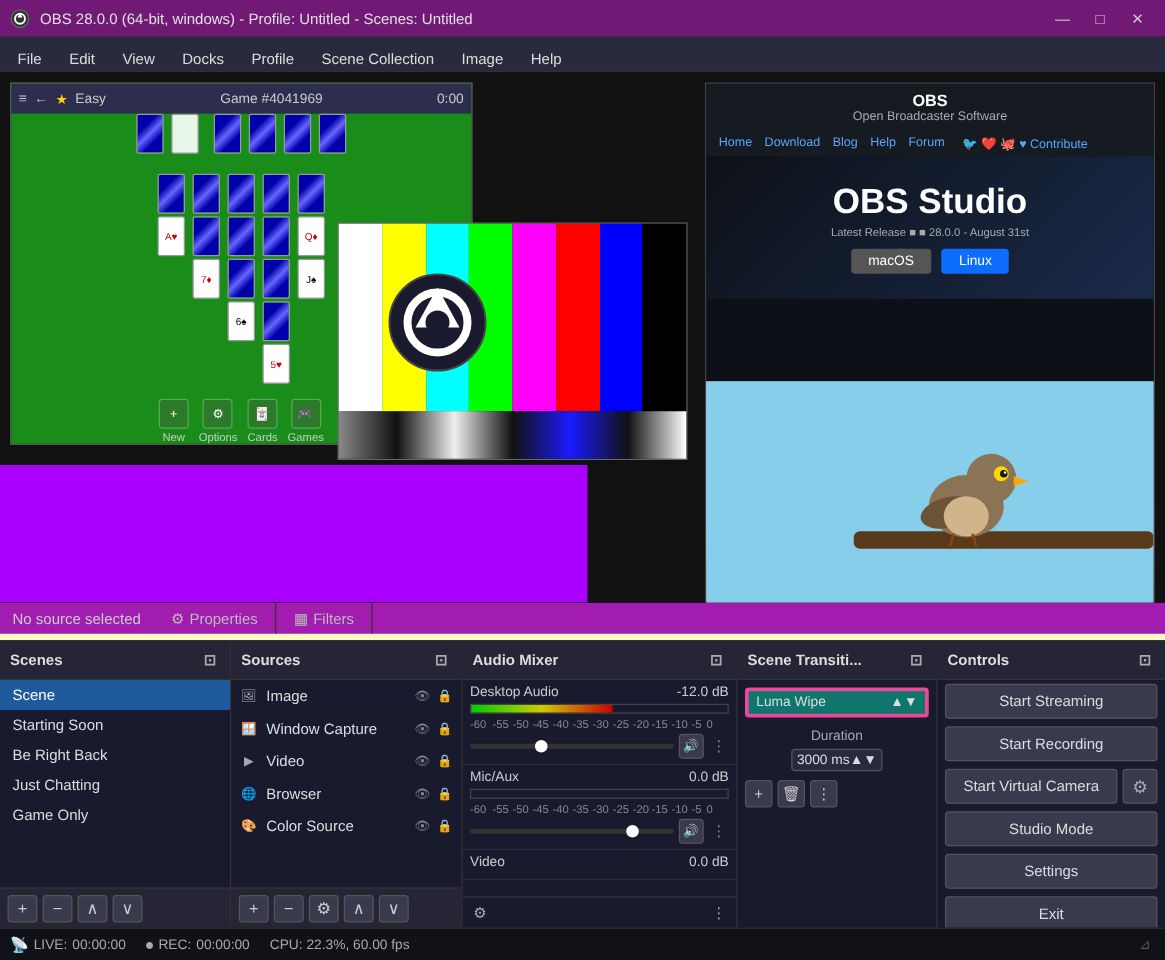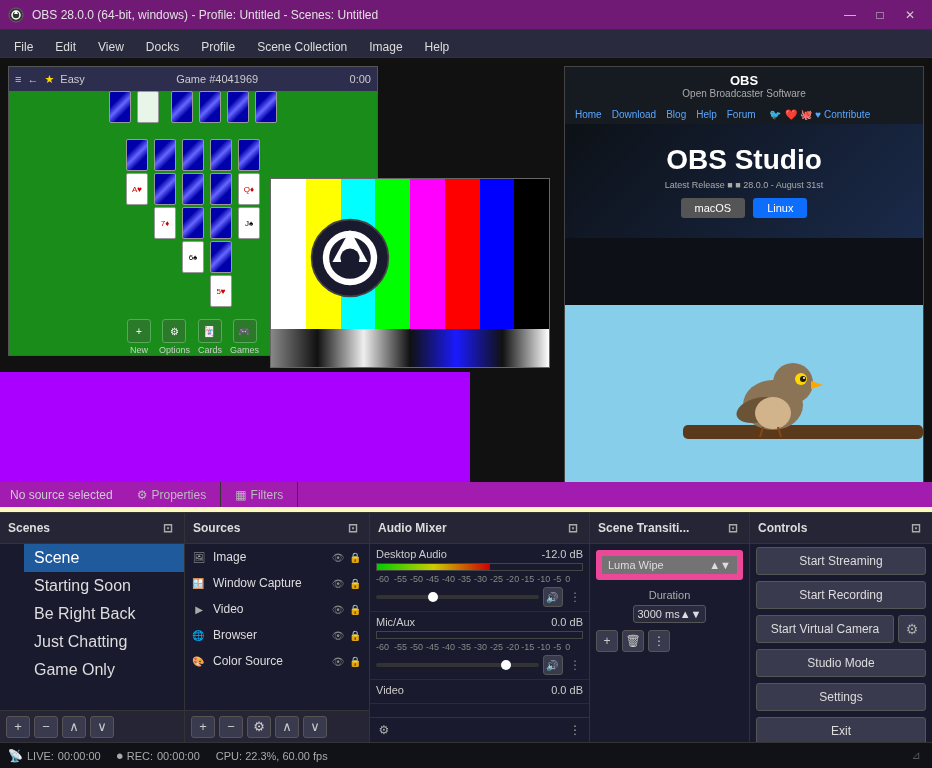--- a/index.html
+++ b/index.html
@@ -266,23 +266,22 @@
       font-size: 12px;
     }
 
     
     #scenes-panel {
       width: 185px;
     }
     .scene-item {
       padding: 5px 10px;
       cursor: pointer;
-      font-size: 16px;
+      font-size: 12px;
       color: #ddd;
-      margin-left: 24px;
     }
     .scene-item.active { background: #1e5a9c; color: #fff; }
     .panel-footer {
       margin-top: auto;
       height: 32px;
       background: #252535;
       display: flex;
       align-items: center;
       padding: 0 6px;
       gap: 4px;
@@ -415,22 +414,22 @@
       width: 160px;
     }
     .transition-select {
       margin: 6px;
       display: flex;
       align-items: center;
       gap: 4px;
     }
     .custom-select {
       flex: 1;
-      background: #737373;
-      border: 6px solid #ec4899;
+      background: #0f766e;
+      border: 3px solid #ec4899;
       border-radius: 3px;
       padding: 3px 6px;
       color: #ddd;
       font-size: 11px;
       display: flex;
       align-items: center;
       justify-content: space-between;
       cursor: pointer;
     }
     .duration-row {

